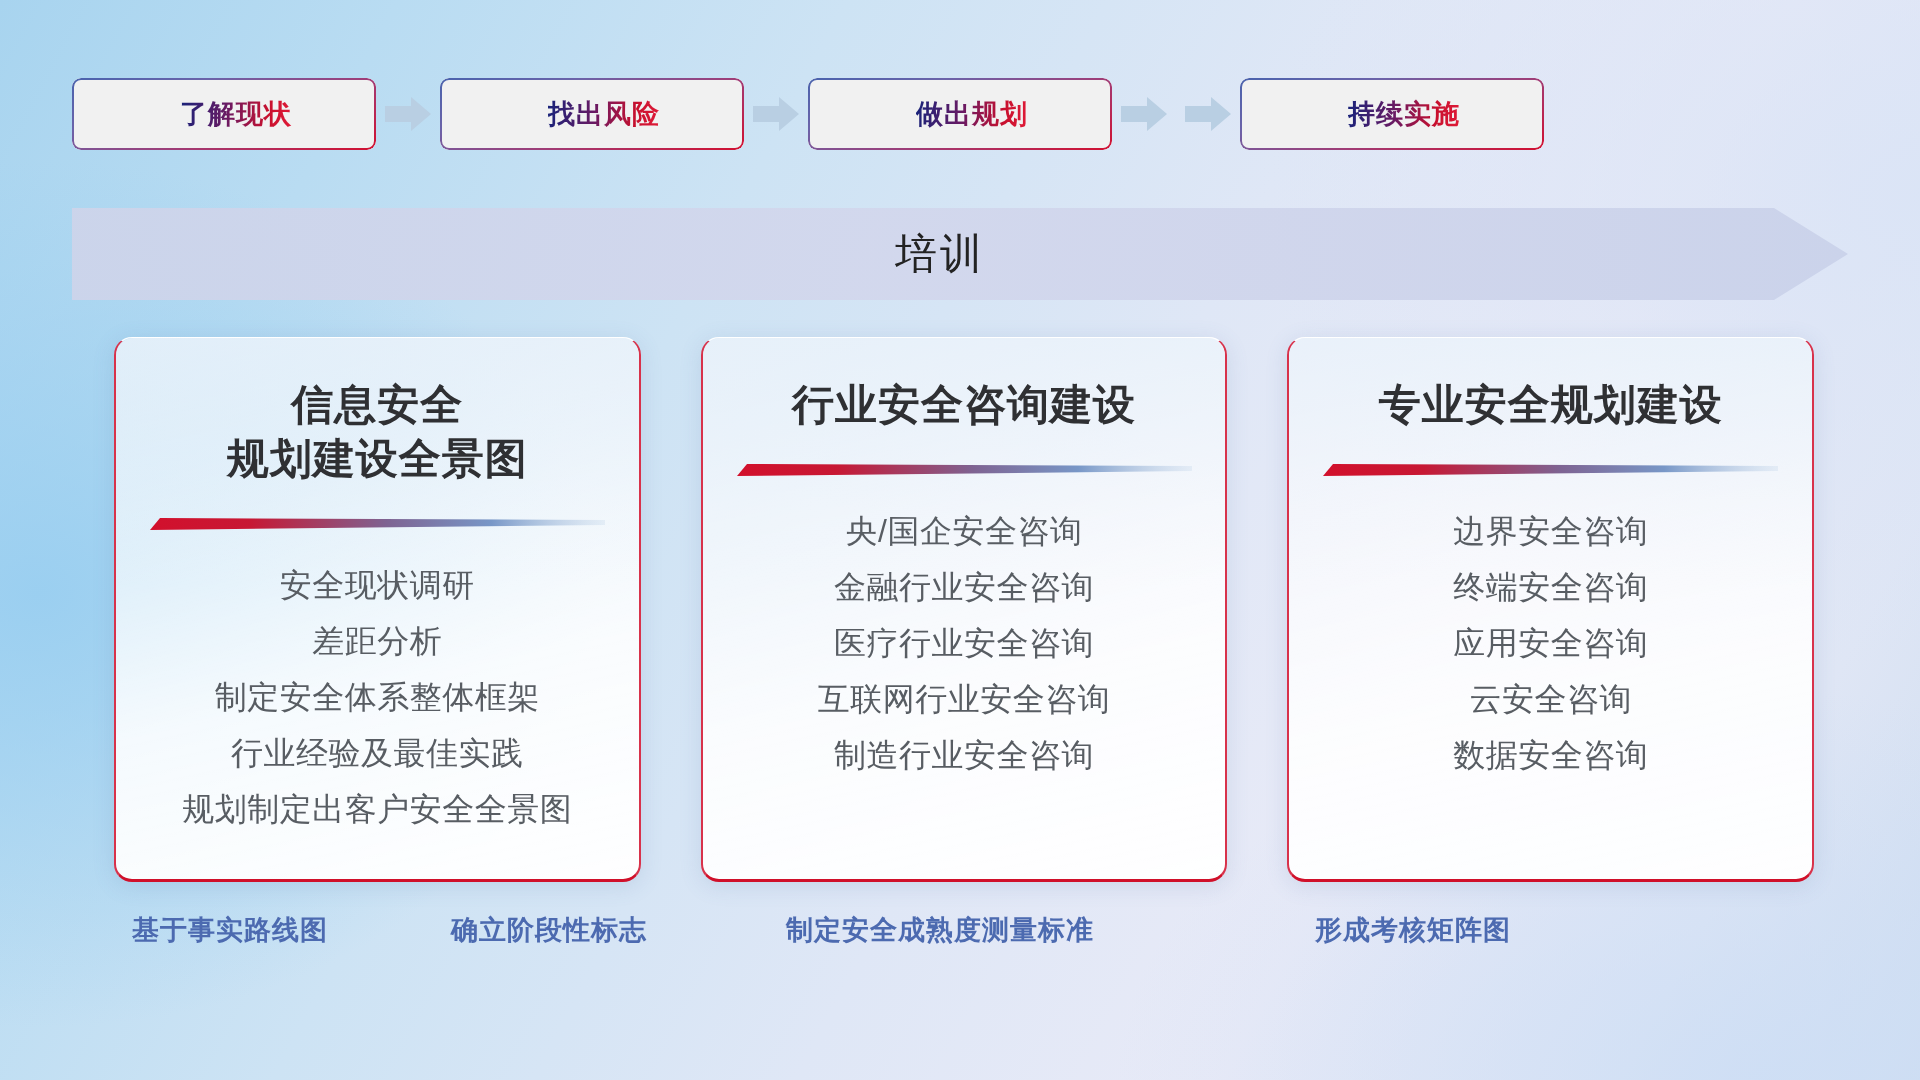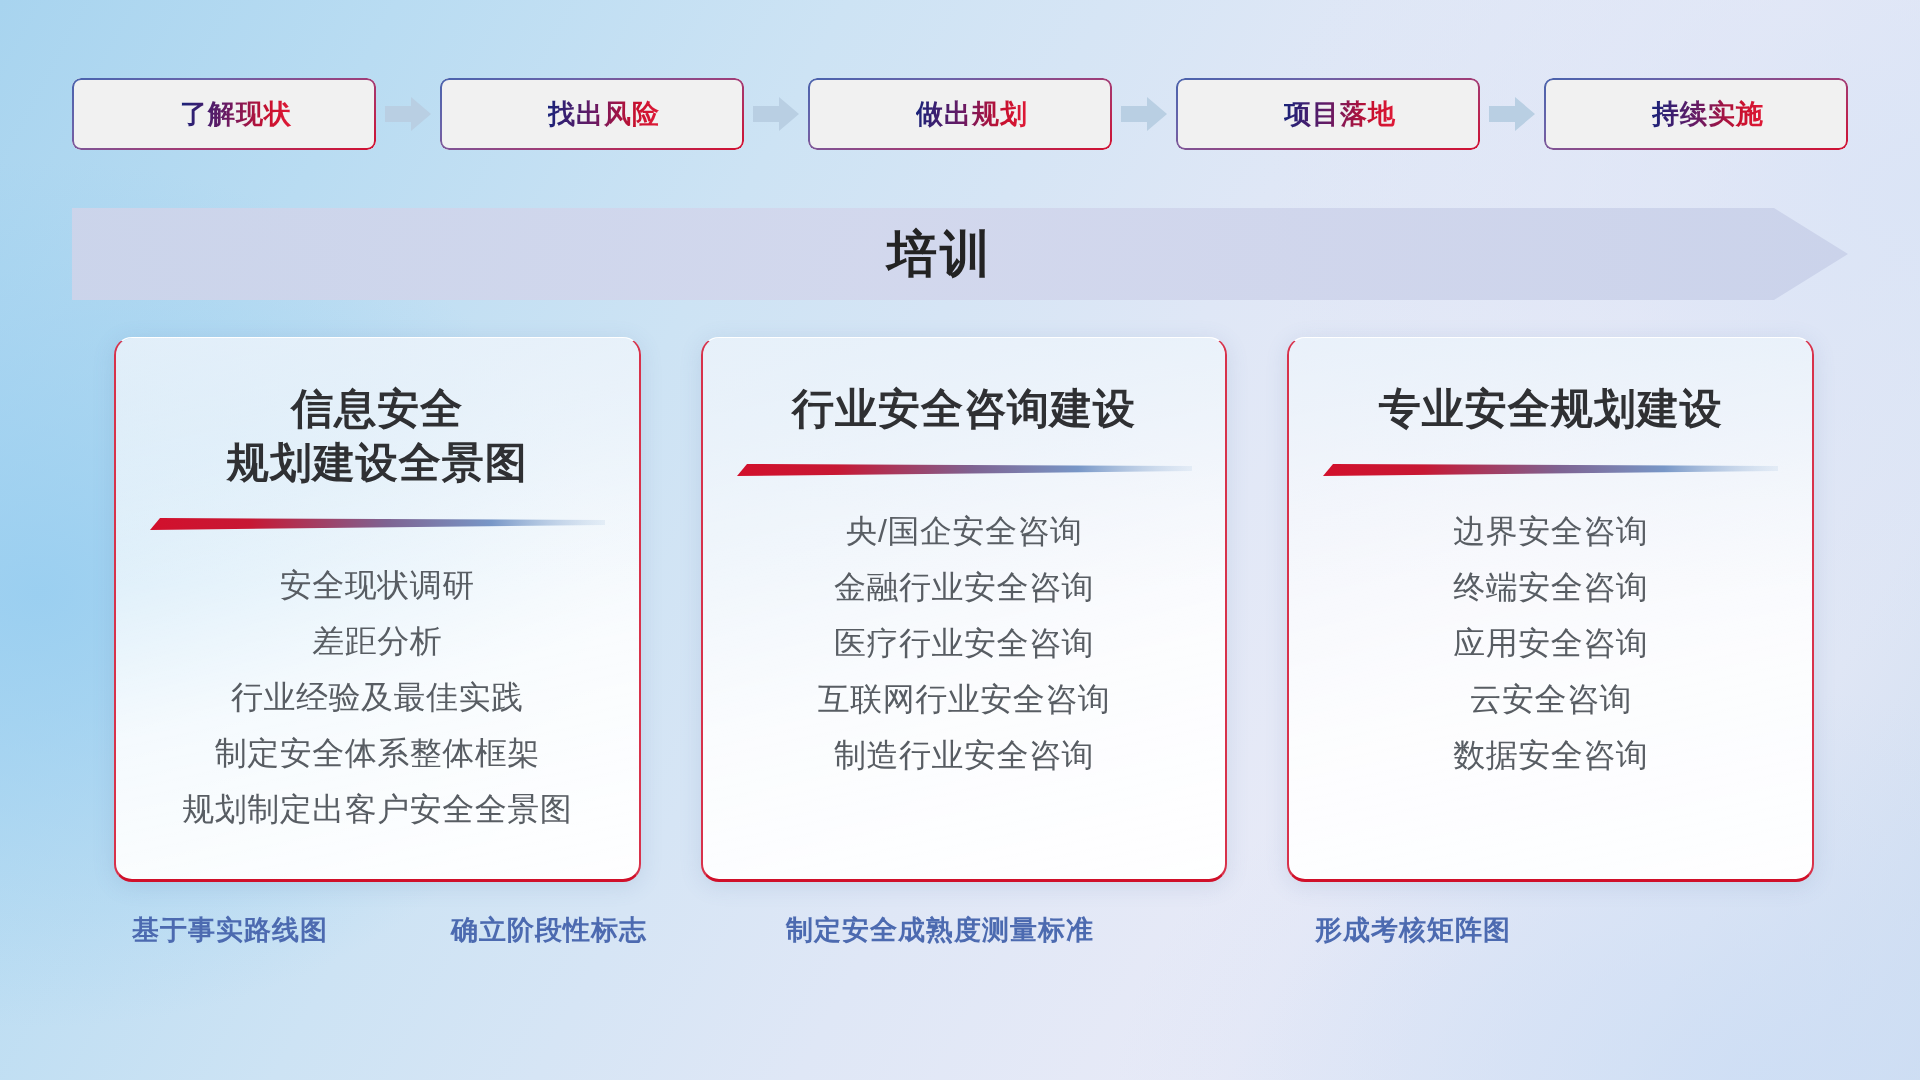--- a/index.html
+++ b/index.html
@@ -92,22 +92,22 @@
     -webkit-clip-path: polygon(0 0, calc(100% - 74px) 0, 100% 50%, calc(100% - 74px) 100%, 0 100%);
     clip-path: polygon(0 0, calc(100% - 74px) 0, 100% 50%, calc(100% - 74px) 100%, 0 100%);
   }
   #training-title {
     position: absolute;
     inset: 0;
     display: flex;
     align-items: center;
     justify-content: center;
     padding-right: 40px;
-    font-size: 50px;
-    font-weight: bold;
+    font-size: 42px;
+    font-weight: normal;
     color: #232323;
     letter-spacing: 3px;
   }
 
   
   #cards {
     position: absolute;
     left: 114px;
     top: 337px;
     width: 1700px;
@@ -150,20 +150,21 @@
   }
   .card-title {
     margin-top: 44px;
     font-size: 42px;
     font-weight: bold;
     color: #2f3033;
     line-height: 1.28;
     text-align: center;
     white-space: pre-line;
     letter-spacing: 1px;
+    font-family: Liberation Mono, monospace;
   }
   .card-title.single { }
   .card-divider {
     margin-top: 26px;
     width: 455px;
     height: 17px;
   }
   .card-divider svg { display: block; width: 100%; height: 100%; }
   .card-list {
     margin-top: 24px;
@@ -225,23 +226,20 @@
 
     <div class="step-box">
       <span class="step-label">做出规划</span>
     </div>
     <div class="step-arrow">
       <svg width="46" height="34" viewBox="0 0 46 34" aria-hidden="true">
         <path d="M0 9 H26 V0 L46 17 L26 34 V25 H0 Z" fill="#b9cfe3"></path>
       </svg>
     </div>
 
-    <div class="step-box">
-      <span class="step-label">项目落地</span>
-    </div>
     <div class="step-arrow">
       <svg width="46" height="34" viewBox="0 0 46 34" aria-hidden="true">
         <path d="M0 9 H26 V0 L46 17 L26 34 V25 H0 Z" fill="#b9cfe3"></path>
       </svg>
     </div>
 
     <div class="step-box">
       <span class="step-label">持续实施</span>
     </div>
 
@@ -268,22 +266,22 @@
                 <stop offset="75%" stop-color="#7897c7"></stop>
                 <stop offset="100%" stop-color="#b9cfe6" stop-opacity="0.25"></stop>
               </linearGradient>
             </defs>
             <path d="M0 14 L10 2 L455 4 L455 9 Z" fill="url(#divgrad1)"></path>
           </svg>
         </div>
         <ul class="card-list">
           <li>安全现状调研</li>
           <li>差距分析</li>
+          <li>制定安全体系整体框架</li>
           <li>行业经验及最佳实践</li>
-          <li>制定安全体系整体框架</li>
           <li>规划制定出客户安全全景图</li>
         </ul>
       </div>
     </div>
 
     <div class="card">
       <div class="card-inner">
         <div class="card-title single">行业安全咨询建设</div>
         <div class="card-divider">
           <svg viewBox="0 0 455 17" preserveAspectRatio="none" aria-hidden="true">

